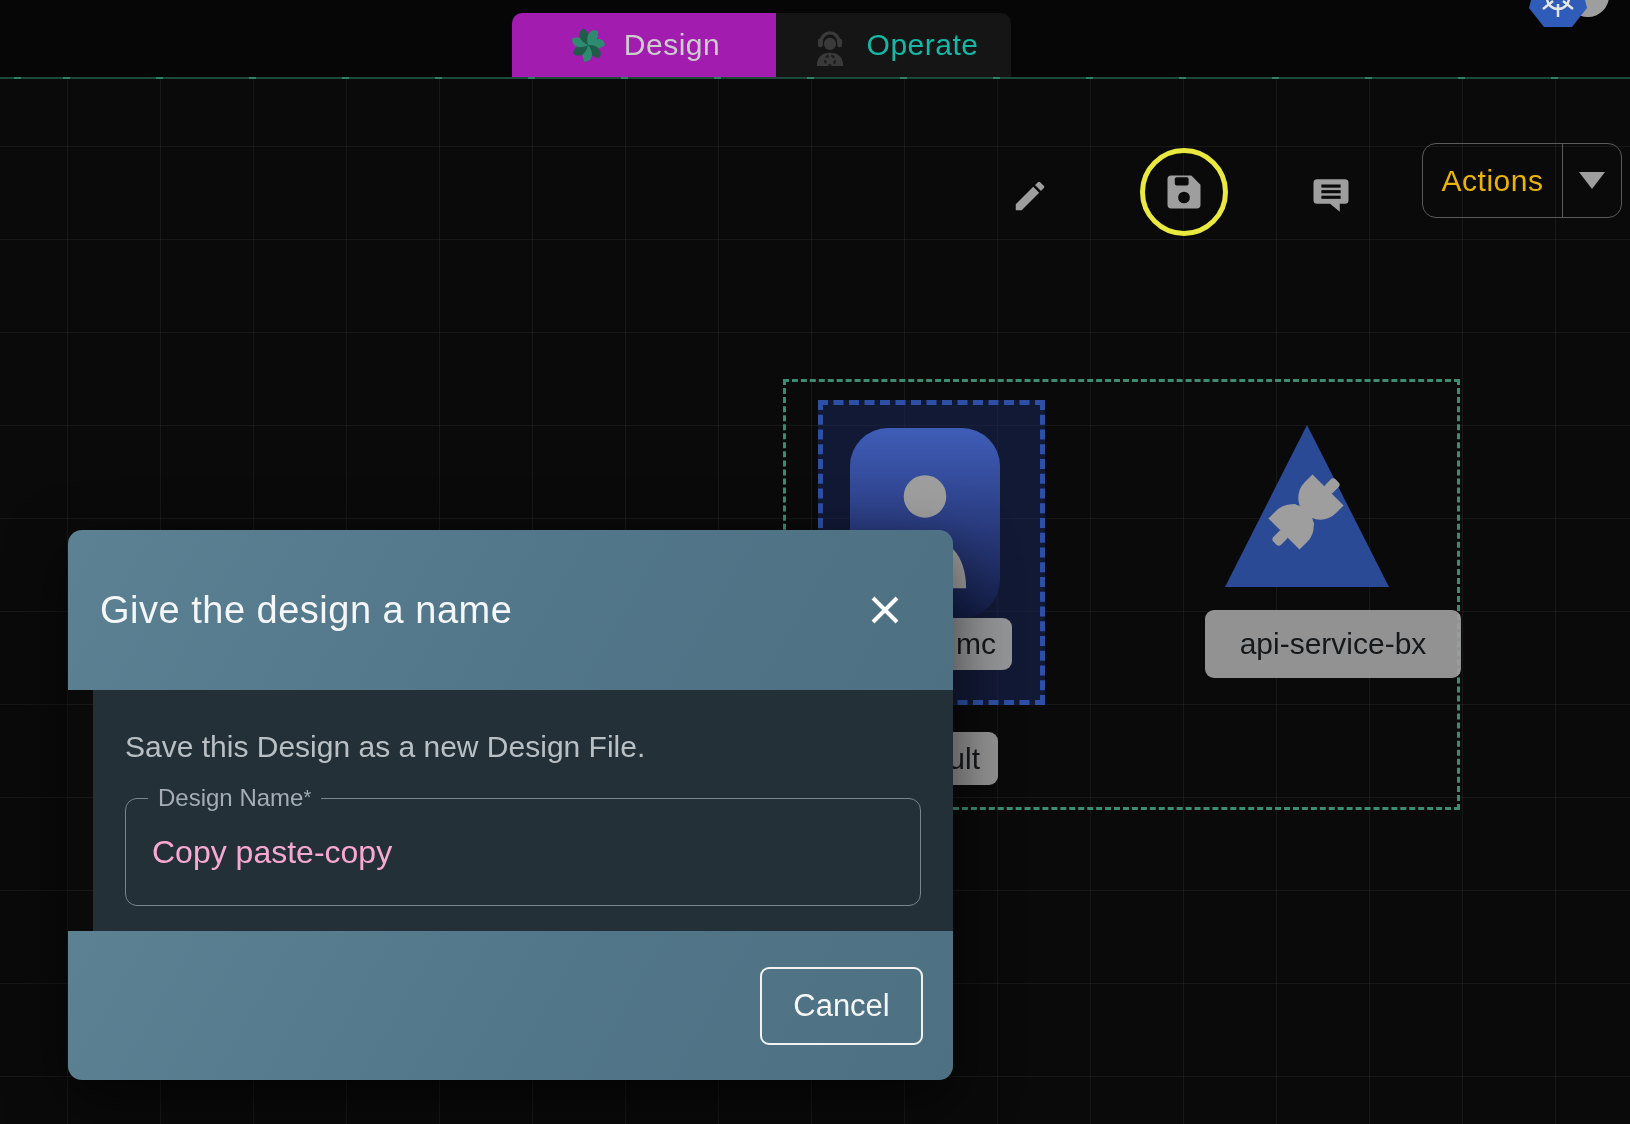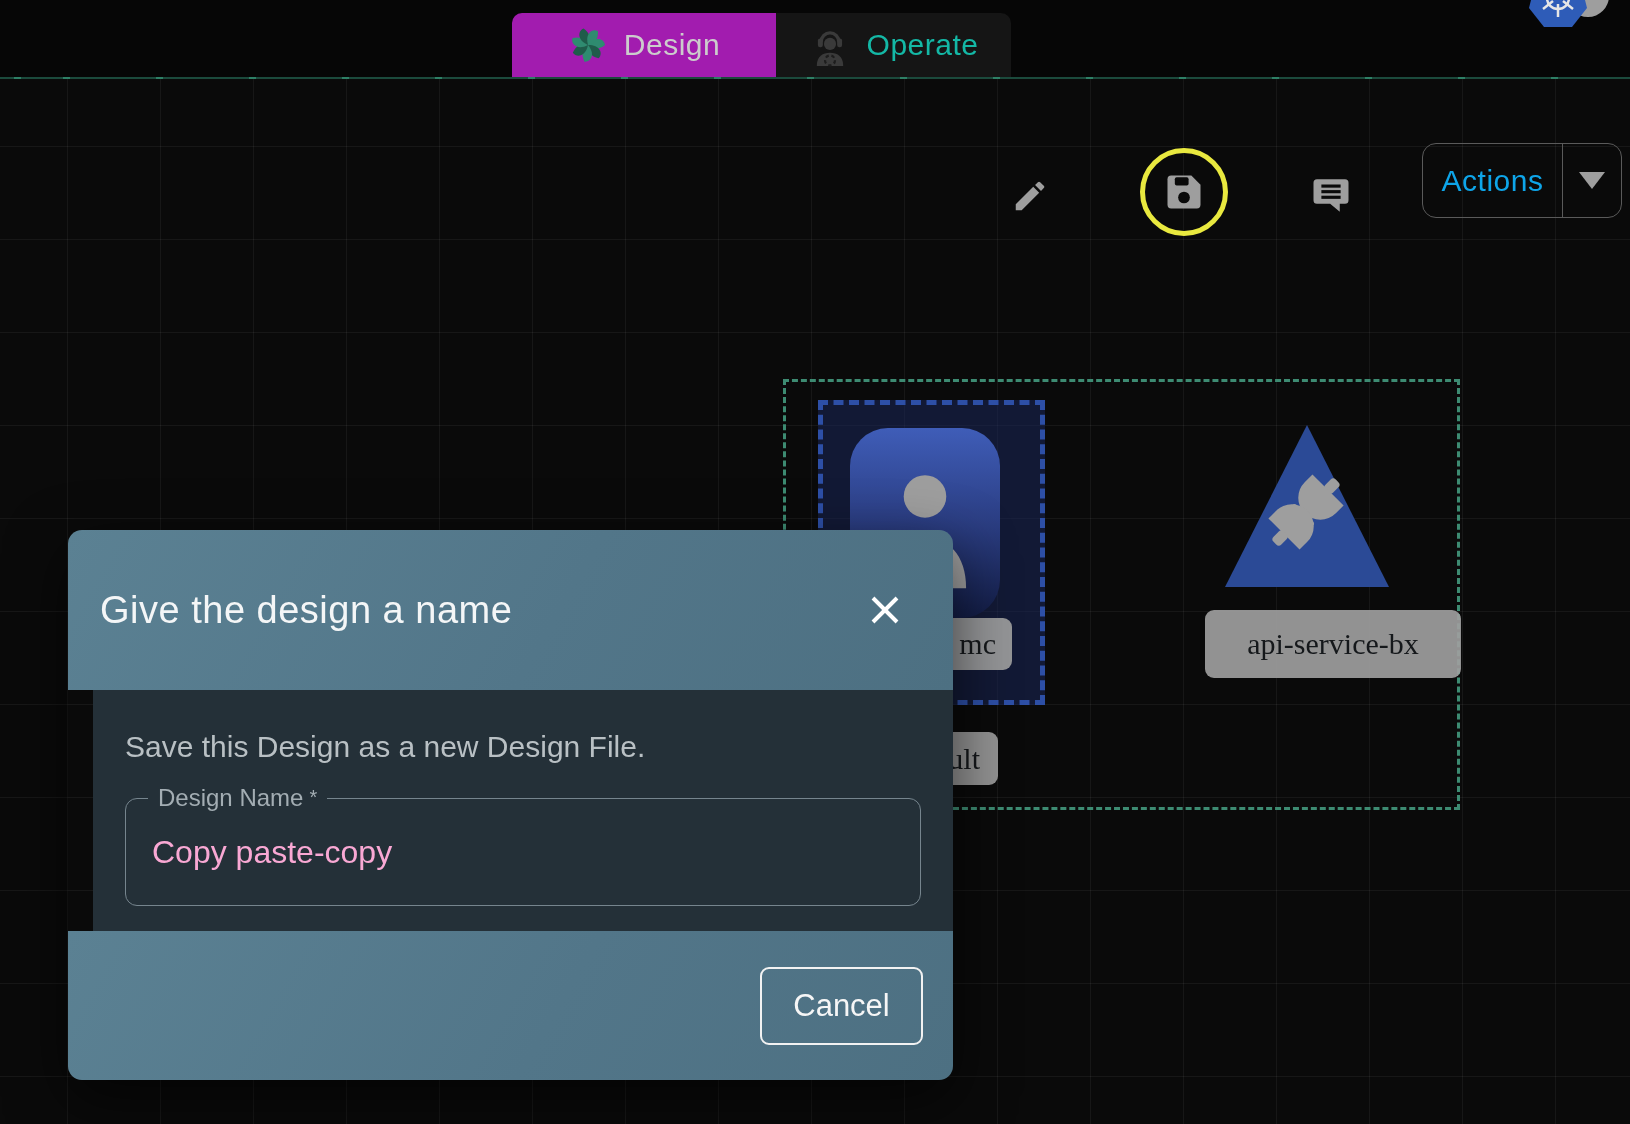--- a/index.html
+++ b/index.html
@@ -18,30 +18,30 @@
   .topline { position:absolute; left:0; top:77px; width:100%; height:2px;
     background-image:repeating-linear-gradient(90deg,#2e8066 0 7px,#1b4a3c 7px 93px);
     background-position:63px 0; z-index:4; }
   .k8s-badge { position:absolute; left:1524px; top:0; width:86px; height:42px; }
 
   
   .canvas { position:absolute; left:0; top:77px; width:1630px; height:1047px; background:#0a0a0a;
     background-image:
       linear-gradient(to right, rgba(255,255,255,0.055) 1px, transparent 1px),
       linear-gradient(to bottom, rgba(255,255,255,0.055) 1px, transparent 1px);
-    background-size:93px 93px; background-position:67px 69px;font-family:Liberation Serif, serif; }
+    background-size:93px 93px; background-position:67px 69px; }
 
   
   .icon-btn { position:absolute; display:flex; align-items:center; justify-content:center; background:transparent; border:none; cursor:pointer; z-index:6; }
   .btn-edit { left:1006px; top:172px; width:48px; height:48px; }
   .btn-save-top { left:1140px; top:148px; width:88px; height:88px; border-radius:50%; border:5px solid #e9e93f; }
   .btn-comment { left:1308px; top:172px; width:46px; height:46px; }
   .actions-btn { position:absolute; left:1422px; top:143px; width:200px; height:75px; display:flex; align-items:stretch;
     border:1px solid #5a5a5a; border-radius:14px; background:transparent; color:#b9bdbf; cursor:pointer; z-index:6; }
-  .actions-label { flex:1; display:flex; align-items:center; justify-content:center; font-size:30px; letter-spacing:.5px; color:#0ea5e9; }
+  .actions-label { flex:1; display:flex; align-items:center; justify-content:center; font-size:30px; letter-spacing:.5px; color:#eab308; }
   .actions-divider { width:1px; background:#5a5a5a; }
   .actions-caret-zone { width:58px; display:flex; align-items:center; justify-content:center; }
   .caret-down { width:0; height:0; border-left:13px solid transparent; border-right:13px solid transparent; border-top:17px solid #9e9e9e; }
 
   
   .group-rect { position:absolute; left:783px; top:379px; width:677px; height:431px;
     border:3px dashed #3d8b72; z-index:1; }
   .sel-rect { position:absolute; left:818px; top:400px; width:227px; height:305px;
     border:5px dashed #2d4fa6; background:rgba(25,40,95,0.5); z-index:2; }
 
@@ -65,21 +65,21 @@
   .modal-header { position:relative; height:160px; background:linear-gradient(120deg,#5b8193 0%, #527689 55%, #4d7082 100%);
     display:flex; align-items:center; padding:0 32px; }
   .modal-title { color:#f4f6f7; font-size:38px; font-weight:400; letter-spacing:.5px; }
   .modal-close { position:absolute; right:44px; top:50%; transform:translateY(-50%);
     width:48px; height:48px; background:transparent; border:none; cursor:pointer;
     display:flex; align-items:center; justify-content:center; }
   .modal-body { height:241px; background:#243038; padding:40px 32px 0 32px;margin-left:25px; }
   .modal-desc { color:#b9c0c4; font-size:30px; font-weight:400; }
   .field-wrap { position:relative; margin-top:34px; height:108px; border:1px solid #76858e; border-radius:12px; }
   .field-label { position:absolute; left:22px; top:-15px; background:#243038; padding:0 10px;
-    color:#a3adb3; font-size:24px; display:flex; gap:6px; align-items:flex-start; }
+    color:#a3adb3; font-size:24px; display:flex; align-items:flex-start; }
   .field-required { font-size:20px; margin-top:2px; color:#a3adb3; }
   .field-input { width:100%; height:100%; background:transparent; border:none; outline:none;
     color:#f9a8d4; font-size:32px; padding:0 26px; font-family:"Liberation Sans", sans-serif; border-radius:12px; }
   .modal-footer { height:149px; background:linear-gradient(120deg,#5b8193 0%, #527689 55%, #4d7082 100%);
     display:flex; align-items:center; justify-content:flex-end; gap:28px; padding-right:30px; }
   .btn-cancel { width:163px; height:78px; background:transparent; border:2px solid #f2f2f2; border-radius:9px;
     color:#f6f6f6; font-size:31px; cursor:pointer; font-family:"Liberation Sans", sans-serif; }
   .btn-save { width:138px; height:78px; background:#4db4a0; border:none; border-radius:9px;
     color:#ffffff; font-size:31px; cursor:pointer; box-shadow:0 4px 10px rgba(0,0,0,0.25); font-family:"Liberation Sans", sans-serif; }
 </style>

